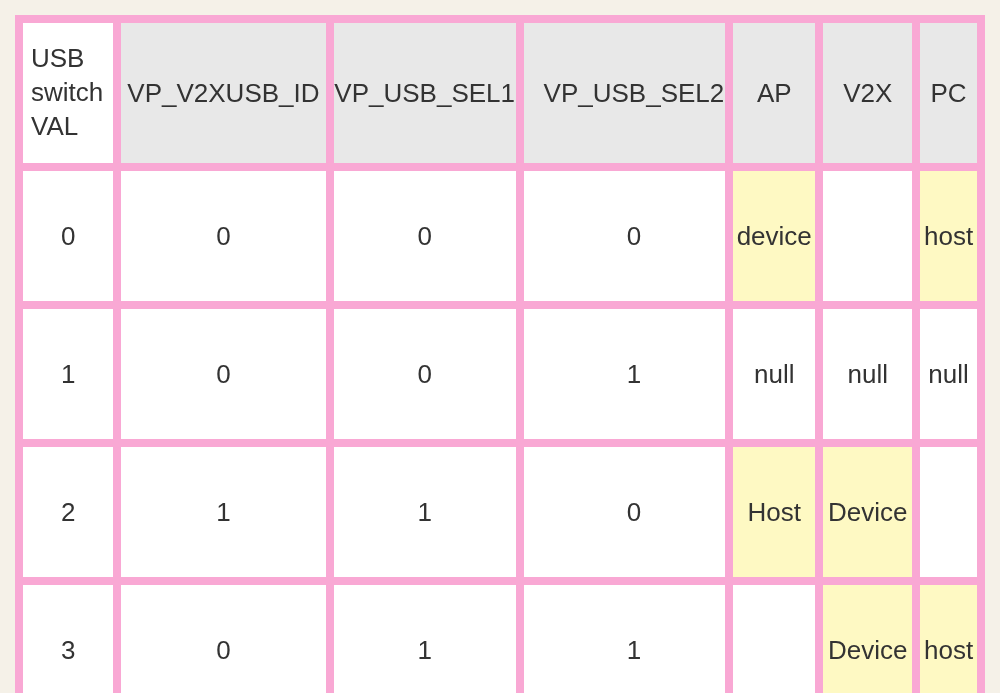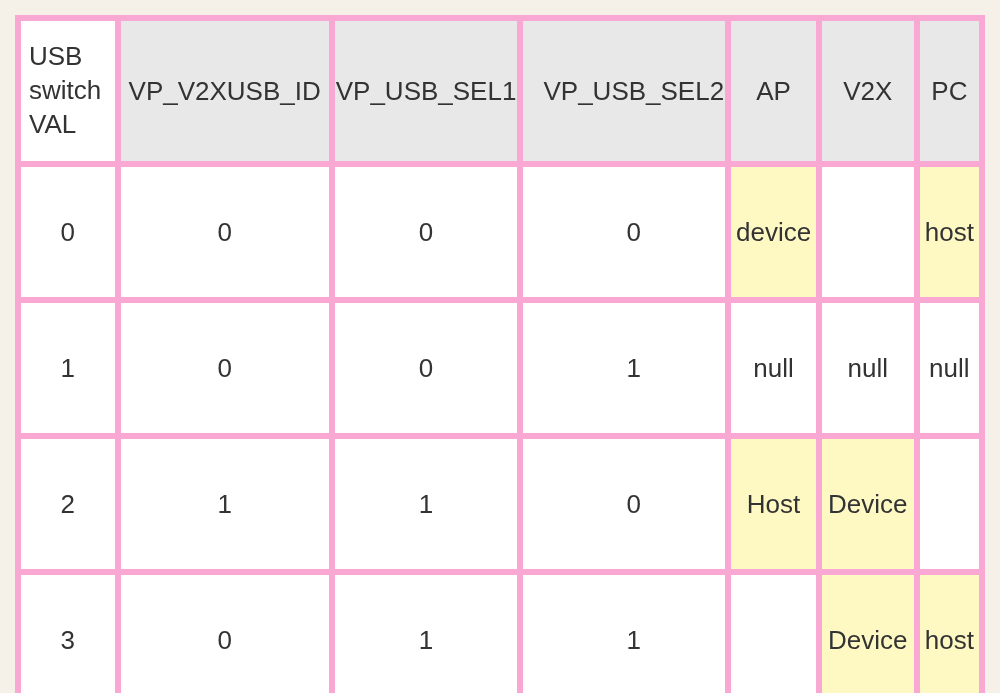--- a/index.html
+++ b/index.html
@@ -7,21 +7,21 @@
       padding: 15px;
       font-family: Arial, sans-serif;
       background: #f5f1e8;
     }
     table {
       border-collapse: collapse;
       width: 970px;
       background: white;
     }
     th, td {
-      border: 6px solid #f9a8d4;
+      border: 8px solid #f9a8d4;
       text-align: center;
       vertical-align: middle;
       font-size: 26px;
       color: #333;
       padding: 0;
       height: 130px;
     }
     th {
       background: #e8e8e8;
       font-weight: normal;

